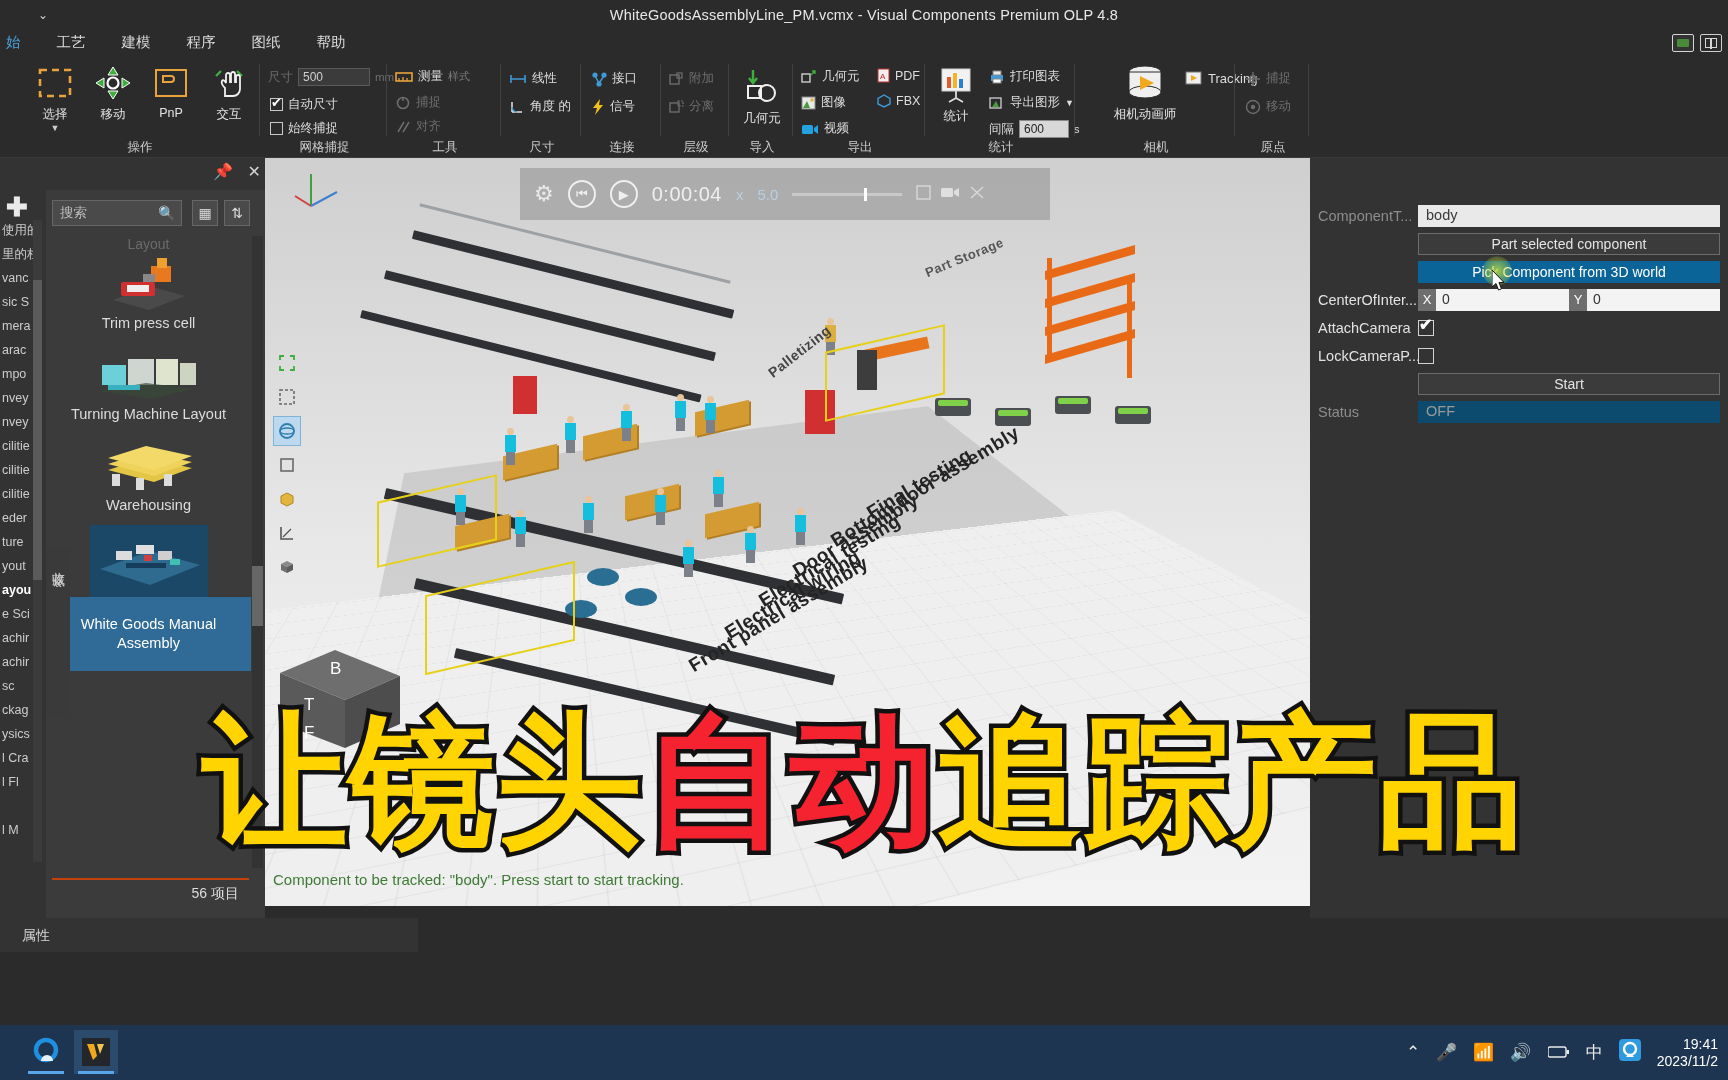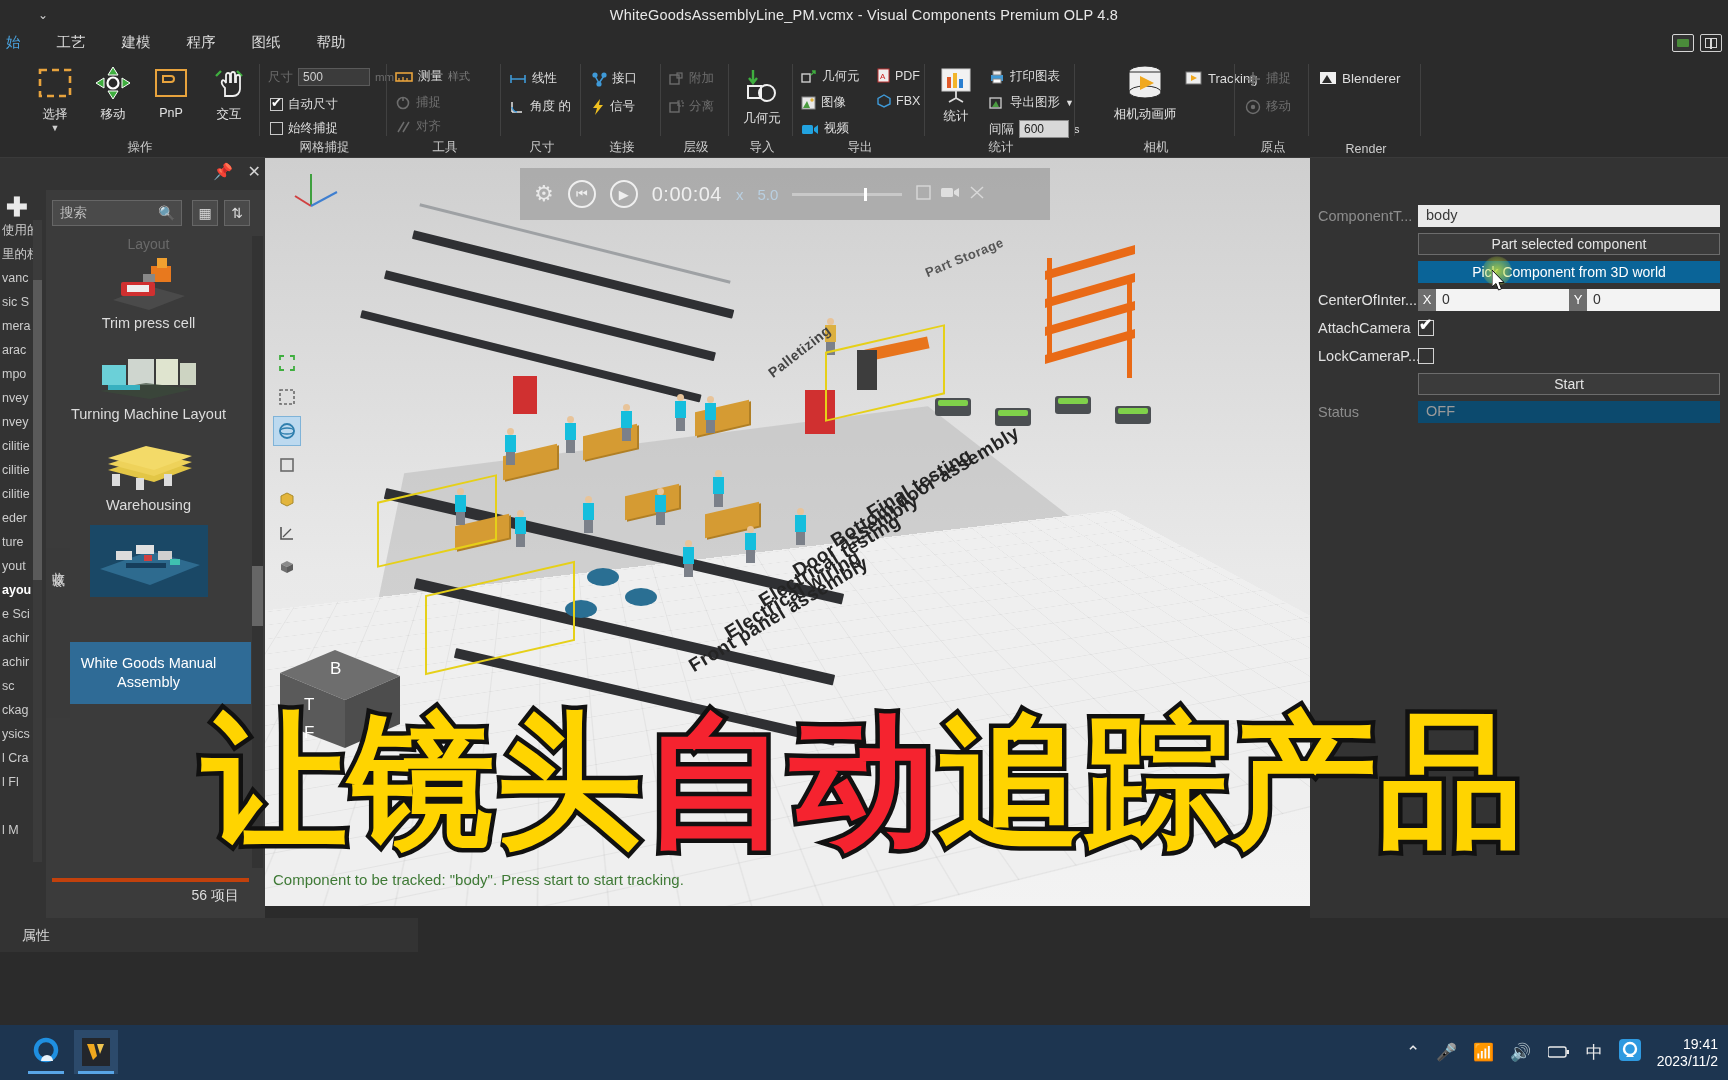--- a/index.html
+++ b/index.html
@@ -123,25 +123,25 @@
   .cat-search { position:absolute; left:6px; top:10px; width:130px; height:26px;
     background:#4a4a4a; border:1px solid #666; color:#bdbdbd; font-size:13.5px;
     padding:0 24px 0 7px; line-height:24px; }
   .cat-mag { position:absolute; left:112px; top:15px; color:#d0d0d0; font-size:14px; }
   .cat-bt { position:absolute; top:10px; width:26px; height:26px; border:1px solid #666;
     background:#4a4a4a; color:#dcdcdc; display:flex; align-items:center; justify-content:center; font-size:14px;}
   .cat-items { position:absolute; left:0; top:46px; right:14px; bottom:50px; overflow:hidden; }
   .citem { text-align:center; margin-bottom:10px; }
   .citem .thumb { height:62px; display:flex; align-items:flex-end; justify-content:center; }
   .citem .cname { color:#dcdcdc; font-size:14.5px; line-height:19px; padding:0 14px; }
-  .citem .cname.sel { background:#2f6b96; color:#fff; display:inline-block; padding:12px 5px;margin-top:45px; }
+  .citem .cname.sel { background:#2f6b96; color:#fff; display:inline-block; padding:18px 5px; }
   .cat-sb { position:absolute; right:2px; top:46px; width:11px; bottom:50px; background:#333; }
   .cat-sb .sbh { position:absolute; left:0; top:330px; width:11px; height:60px; background:#666; }
   .cat-count { position:absolute; left:6px; bottom:14px; right:16px; height:26px;
-    background:#3b3b3b; border-top:4px solid #c2410c; color:#dddddd; font-size:14px;
+    background:#3b3b3b; border-top:2px solid #c2410c; color:#dddddd; font-size:14px;
     text-align:right; line-height:26px; padding-right:10px; }
 
   .lp-bottom { position:absolute; left:0; top:918px; width:265px; height:34px; background:#333;
     color:#d6d6d6; font-size:14px; line-height:34px; padding-left:8px; }
 
   
   .rightpanel { position:absolute; left:1310px; top:158px; width:418px; height:760px; background:#333; }
   .rp-rows { position:absolute; left:0; top:46px; width:418px; }
   .rrow { display:flex; align-items:center; height:24px; margin-bottom:4px; padding-left:8px; }
   .rlabel { width:100px; color:#e2e2e2; font-size:14.5px; white-space:nowrap; }
@@ -484,31 +484,20 @@
         <svg width="16" height="16">
             <circle cx="8" cy="8" r="6.5" fill="none" stroke="#6d6d6d" stroke-width="1.4"></circle>
             <circle cx="8" cy="8" r="2.2" fill="#6d6d6d"></circle>
           </svg>
         <span>移动</span>
       </div>
       <div class="glabel">原点</div>
       <div class="sep"></div>
     </div>
 
-    <div class="rgroup" style="left:1311px; width:110px;">
-      <div class="smitem" style="left:8px; top:12px;">
-        <svg width="18" height="16">
-            <rect x="1" y="2" width="16" height="12" fill="#f0f0f0"></rect>
-            <polygon points="3,13 8,5 13,13" fill="#2b2b2b"></polygon>
-          </svg>
-        <span style="font-size:13.5px">Blenderer</span>
-      </div>
-      <div class="glabel">Render</div>
-      <div class="sep"></div>
-    </div>
   </div>
 
   <div class="leftpanel">
     <div class="lp-head">
       <span>📌</span>
       <span>✕</span>
     </div>
     <div class="lp-plus">✚</div>
 
     <div class="lp-tree">

